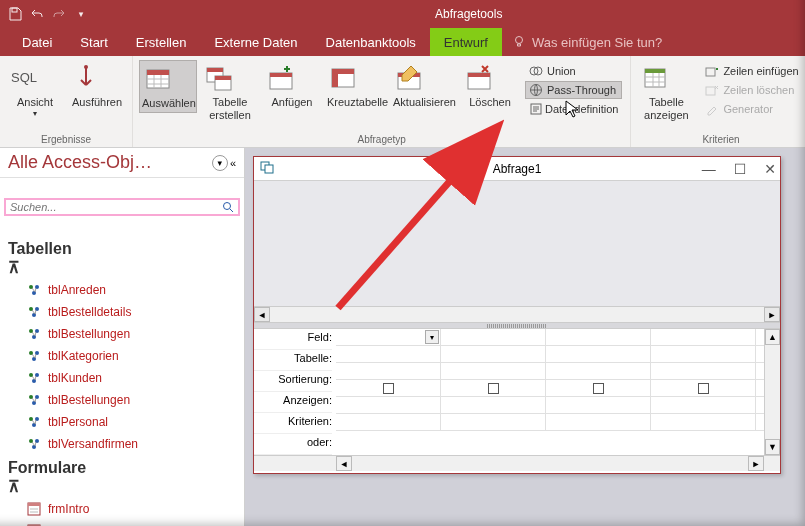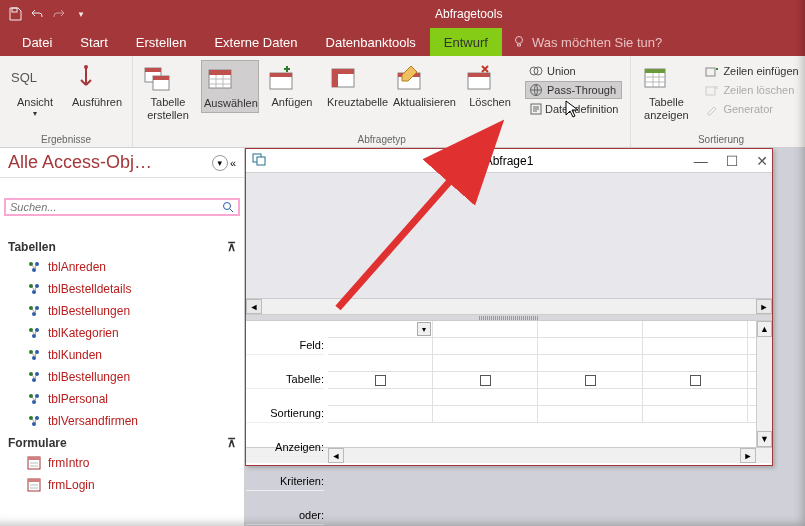--- a/index.html
+++ b/index.html
@@ -31,40 +31,40 @@
 
 .workspace { display: flex; height: 378px; background: #fff; }
 
 .navpane { width: 245px; border-right: 1px solid #d0d0d0; display: flex; flex-direction: column; background: #fff; }
 .nav-header { display: flex; align-items: center; justify-content: space-between; padding: 4px 8px; border-bottom: 1px solid #e0e0e0; }
 .nav-header .title { color: #a4373a; font-size: 18px; font-weight: 400; white-space: nowrap; overflow: hidden; }
 .nav-header .ctrls { display: flex; gap: 2px; align-items: center; }
 .nav-header .circ { width: 16px; height: 16px; border: 1px solid #999; border-radius: 50%; display: flex; align-items: center; justify-content: center; font-size: 9px; }
 .nav-search { display: flex; align-items: center; border: 2px solid #f9a8d4; margin: 20px 4px; padding: 1px 4px; }
 .nav-search input { border: none; flex: 1; font-size: 11px; font-style: italic; color: #888; outline: none; }
-.nav-cat { display: flex; justify-content: space-between; padding: 4px 8px 2px 8px; font-size: 12px; font-weight: 600; color: #333; cursor: pointer; }
+.nav-cat { display: flex; justify-content: space-between; padding: 4px 8px 2px 8px; font-size: 16px; font-weight: 600; color: #333; cursor: pointer; flex-direction: column; }
 .nav-item { display: flex; align-items: center; gap: 6px; padding: 3px 8px 3px 26px; font-size: 12px; color: #b91c1c; cursor: pointer; }
 .nav-item .tico { width: 16px; height: 16px; }
 .collapse { font-family: monospace; }
 
-.mdi { flex: 1; background: #d0d0d8; position: relative; }
+.mdi { flex: 1; background: #d0d0d8; position: relative; padding: 8px; }
 .qwin { background: #fff; border: 1px solid #a4373a; width: 528px; height: 318px; box-shadow: 2px 2px 4px rgba(0,0,0,0.2); }
 .qwin-title { height: 24px; display: flex; align-items: center; border-bottom: 1px solid #d0d0d0; font-size: 12px; position: relative; }
 .qwin-title .qicon { margin: 0 6px; }
 .qwin-title .qtitle { position: absolute; left: 50%; transform: translateX(-50%); }
 .qwin-title .wc { position: absolute; right: 4px; display: flex; gap: 18px; }
 .qwin-title .wc span { cursor: pointer; color: #555; font-size: 14px; }
 .qwin-diagram { height: 142px; background: #e8e8ec; border-bottom: 1px solid #ccc; position: relative; }
 .qwin-diagram .hscroll { position: absolute; bottom: 0; left: 0; right: 0; height: 16px; background: #f0f0f0; border-top: 1px solid #ccc; display: flex; justify-content: space-between; }
 .qwin-diagram .hscroll .ar { width: 16px; border: 1px solid #bbb; background: #e8e8e8; display:flex; align-items:center; justify-content:center; font-size:9px; }
 .splitter { height: 6px; background: #d8d8dc; border-bottom: 1px solid #ccc; display:flex; justify-content:center; }
 .splitter .grip { width: 60px; height: 4px; background: repeating-linear-gradient(90deg,#999,#999 1px,transparent 1px,transparent 2px); margin-top:1px; }
 .qgrid { display: flex; height: 126px; }
 .qgrid-labels { width: 82px; display: flex; flex-direction: column; font-size: 11px; text-align: right; padding-right: 4px; }
-.qgrid-labels div { height: 23px; line-height: 17px; border-bottom: 1px solid #eee; margin-top: 16px; }
+.qgrid-labels div { height: 23px; line-height: 17px; border-bottom: 1px solid #eee; }
 .qgrid-cells { flex: 1; position: relative; background: #fff; overflow: hidden; }
 .qgrid-row { height: 17px; border-bottom: 1px solid #e0e0e0; display: flex; }
 .qgrid-row .cell { width: 105px; border-right: 1px solid #e0e0e0; height: 100%; display:flex; align-items:center; justify-content:center; }
 .qgrid-row .cell .cb { width: 11px; height: 11px; border: 1px solid #555; }
 .qgrid-row .cell .dd { width: 14px; height: 14px; border: 1px solid #aaa; background: #f0f0f0; margin-left: auto; margin-right: 1px; display:flex; align-items:center; justify-content:center; font-size:8px; }
 .qgrid-vsb { width: 16px; background: #f0f0f0; border-left: 1px solid #ccc; display:flex; flex-direction:column; justify-content:space-between; }
 .qgrid-vsb .ar { height: 16px; border: 1px solid #bbb; display:flex; align-items:center; justify-content:center; font-size:9px; }
 .qgrid-hsb { height: 16px; background: #f0f0f0; border-top: 1px solid #ccc; display:flex; }
 .qgrid-hsb .spacer { width: 82px; }
 .qgrid-hsb .track { flex:1; display:flex; justify-content:space-between; }
@@ -104,21 +104,21 @@
   <div class="tab">Start</div>
   <div class="tab">Erstellen</div>
   <div class="tab">Externe Daten</div>
   <div class="tab">Datenbanktools</div>
   <div class="tab active">Entwurf</div>
   <div class="tell">
     <svg width="14" height="14" viewBox="0 0 14 14">
         <circle cx="7" cy="5" r="3.5" fill="none" stroke="#fff"></circle>
         <path d="M5.5 9h3v2h-3z" fill="none" stroke="#fff"></path>
       </svg>
-    <span>Was möchten Sie tun?</span>
+    <span>Was einfügen Sie tun?</span>
   </div>
 </div>
 
 <div class="ribbon">
   <div class="ribbon-group">
     <div class="group-body">
       <div class="big-btn">
         <div class="ico">
             <span class="sql-label">SQL</span>
           </div>
@@ -133,41 +133,41 @@
             </svg>
           </div>
         <span>Ausführen</span>
       </div>
     </div>
     <div class="group-label">Ergebnisse</div>
   </div>
 
   <div class="ribbon-group" style="flex:0 0 auto">
     <div class="group-body">
+      <div class="big-btn selected">
+        <div class="ico">
+            <svg width="28" height="28" viewBox="0 0 28 28">
+              <rect x="3" y="5" width="22" height="18" fill="#fff" stroke="#888"></rect>
+              <rect x="3" y="5" width="22" height="5" fill="#c0504d"></rect>
+              <path d="M3 14h22M3 19h22M10 10v13M17 10v13" stroke="#bbb"></path>
+            </svg>
+          </div>
+        <span>Auswählen</span>
+      </div>
       <div class="big-btn">
         <div class="ico">
             <svg width="28" height="28" viewBox="0 0 28 28">
               <rect x="2" y="4" width="16" height="14" fill="#fff" stroke="#888"></rect>
               <rect x="2" y="4" width="16" height="4" fill="#c0504d"></rect>
               <rect x="10" y="12" width="16" height="14" fill="#fff" stroke="#888"></rect>
               <rect x="10" y="12" width="16" height="4" fill="#c0504d"></rect>
             </svg>
           </div>
         <span>Tabelle erstellen</span>
       </div>
-      <div class="big-btn selected">
-        <div class="ico">
-            <svg width="28" height="28" viewBox="0 0 28 28">
-              <rect x="3" y="5" width="22" height="18" fill="#fff" stroke="#888"></rect>
-              <rect x="3" y="5" width="22" height="5" fill="#c0504d"></rect>
-              <path d="M3 14h22M3 19h22M10 10v13M17 10v13" stroke="#bbb"></path>
-            </svg>
-          </div>
-        <span>Auswählen</span>
-      </div>
       <div class="big-btn">
         <div class="ico">
             <svg width="28" height="28" viewBox="0 0 28 28">
               <rect x="3" y="9" width="22" height="16" fill="#fff" stroke="#888"></rect>
               <rect x="3" y="9" width="22" height="4" fill="#c0504d"></rect>
               <path d="M20 2v6M17 5h6" stroke="#2a7d2a" stroke-width="2"></path>
             </svg>
           </div>
         <span>Anfügen</span>
       </div>
@@ -256,21 +256,21 @@
           <span>Zeilen löschen</span>
         </div>
         <div class="small-btn disabled">
           <svg width="14" height="14" viewBox="0 0 14 14">
               <path d="M3 11l6-6 2 2-6 6H3z" fill="none" stroke="#ccc"></path>
             </svg>
           <span>Generator</span>
         </div>
       </div>
     </div>
-    <div class="group-label">Sortierung</div>
+    <div class="group-label">Kriterien</div>
   </div>
 </div>
 
 <div class="workspace">
 
   <div class="navpane">
     <div class="nav-header">
       <span class="title">Alle Access-Obj…</span>
       <div class="ctrls">
         <span class="circ">▾</span>

